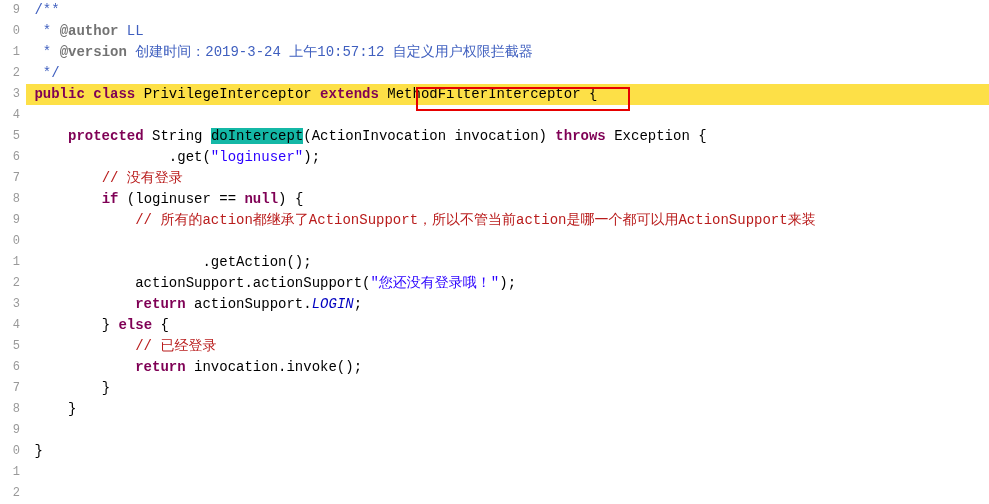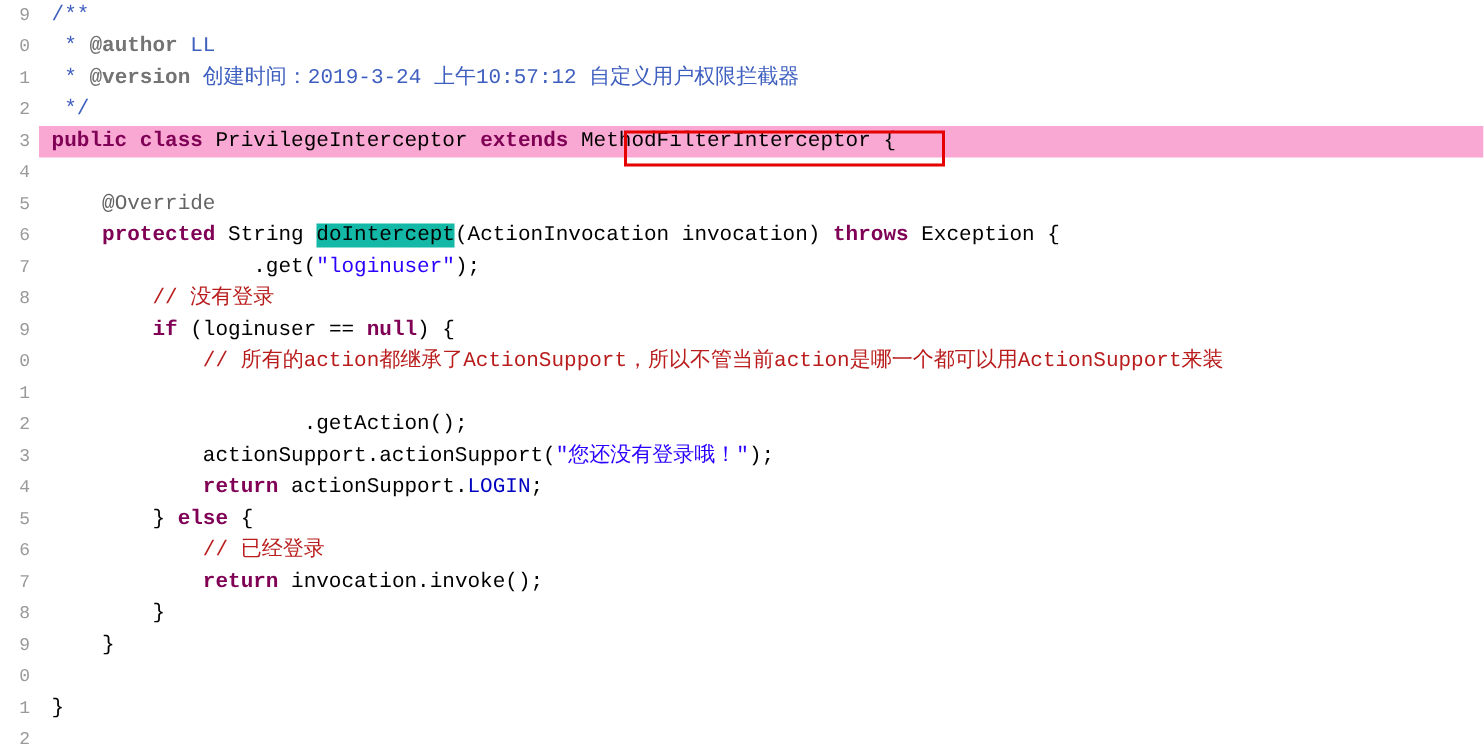--- a/index.html
+++ b/index.html
@@ -28,30 +28,30 @@
       padding-left: 2px;
       line-height: 21px;
       position: relative;
     }
     .code-line {
       height: 21px;
       white-space: pre;
       position: relative;
     }
     .line-highlight {
-      background: #f9a8d4;
+      background: #fde047;
     }
     .kw { color: #7f0055; font-weight: bold; }
     .comment { color: #b91c1c; }
     .javadoc { color: #3f5fbf; }
     .javadoc-tag { color: #737373; font-weight: bold; }
     .string { color: #2a00ff; }
     .annotation { color: #646464; }
     .static-method { font-style: italic; }
-    .static-field { color: #0000c0; }
+    .static-field { color: #0000c0; font-style: italic; }
     .type { color: #000; }
     .red-box {
       border: 2px solid #e60000;
       position: absolute;
       pointer-events: none;
     }
     .method-underline {
       background: #14b8a6;
     }
   </style>
@@ -85,21 +85,20 @@
   <div class="gutter-line">2</div>
 </div>
 
 <div class="code-area">
   <div class="code-line"><span> </span><span class="javadoc">/**</span></div>
   <div class="code-line"><span>  </span><span class="javadoc">*</span><span> </span><span class="javadoc-tag">@author</span><span class="javadoc"> LL</span></div>
   <div class="code-line"><span>  </span><span class="javadoc">*</span><span> </span><span class="javadoc-tag">@version</span><span class="javadoc"> 创建时间：2019-3-24 上午10:57:12 自定义用户权限拦截器</span></div>
   <div class="code-line"><span>  </span><span class="javadoc">*/</span></div>
   <div class="code-line line-highlight"><span> </span><span class="kw">public</span><span> </span><span class="kw">class</span><span> </span><span class="type">PrivilegeInterceptor</span><span> </span><span class="kw">extends</span><span> </span><span class="type">MethodFilterInterceptor</span><span> </span><span>{</span></div>
   <div class="code-line"><span></span></div>
-  <div class="code-line"><span>     </span><span class="annotation">@Override</span></div>
   <div class="code-line"><span>     </span><span class="kw">protected</span><span> </span><span>String</span><span> </span><span class="method-underline">doIntercept</span><span>(ActionInvocation invocation)</span><span> </span><span class="kw">throws</span><span> </span><span>Exception {</span></div>
   <div class="code-line"><span>                 </span><span>.get(</span><span class="string">"loginuser"</span><span>);</span></div>
   <div class="code-line"><span>         </span><span class="comment">// 没有登录</span></div>
   <div class="code-line"><span>         </span><span class="kw">if</span><span> (loginuser == </span><span class="kw">null</span><span>) {</span></div>
   <div class="code-line"><span>             </span><span class="comment">// 所有的action都继承了ActionSupport，所以不管当前action是哪一个都可以用ActionSupport来装</span></div>
   <div class="code-line"><span>             </span></div>
   <div class="code-line"><span>                     </span><span>.getAction();</span></div>
   <div class="code-line"><span>             </span><span>actionSupport.actionSupport(</span><span class="string">"您还没有登录哦！"</span><span>);</span></div>
   <div class="code-line"><span>             </span><span class="kw">return</span><span> actionSupport.</span><span class="static-field">LOGIN</span><span>;</span></div>
   <div class="code-line"><span>         </span><span>}</span><span> </span><span class="kw">else</span><span> {</span></div>

